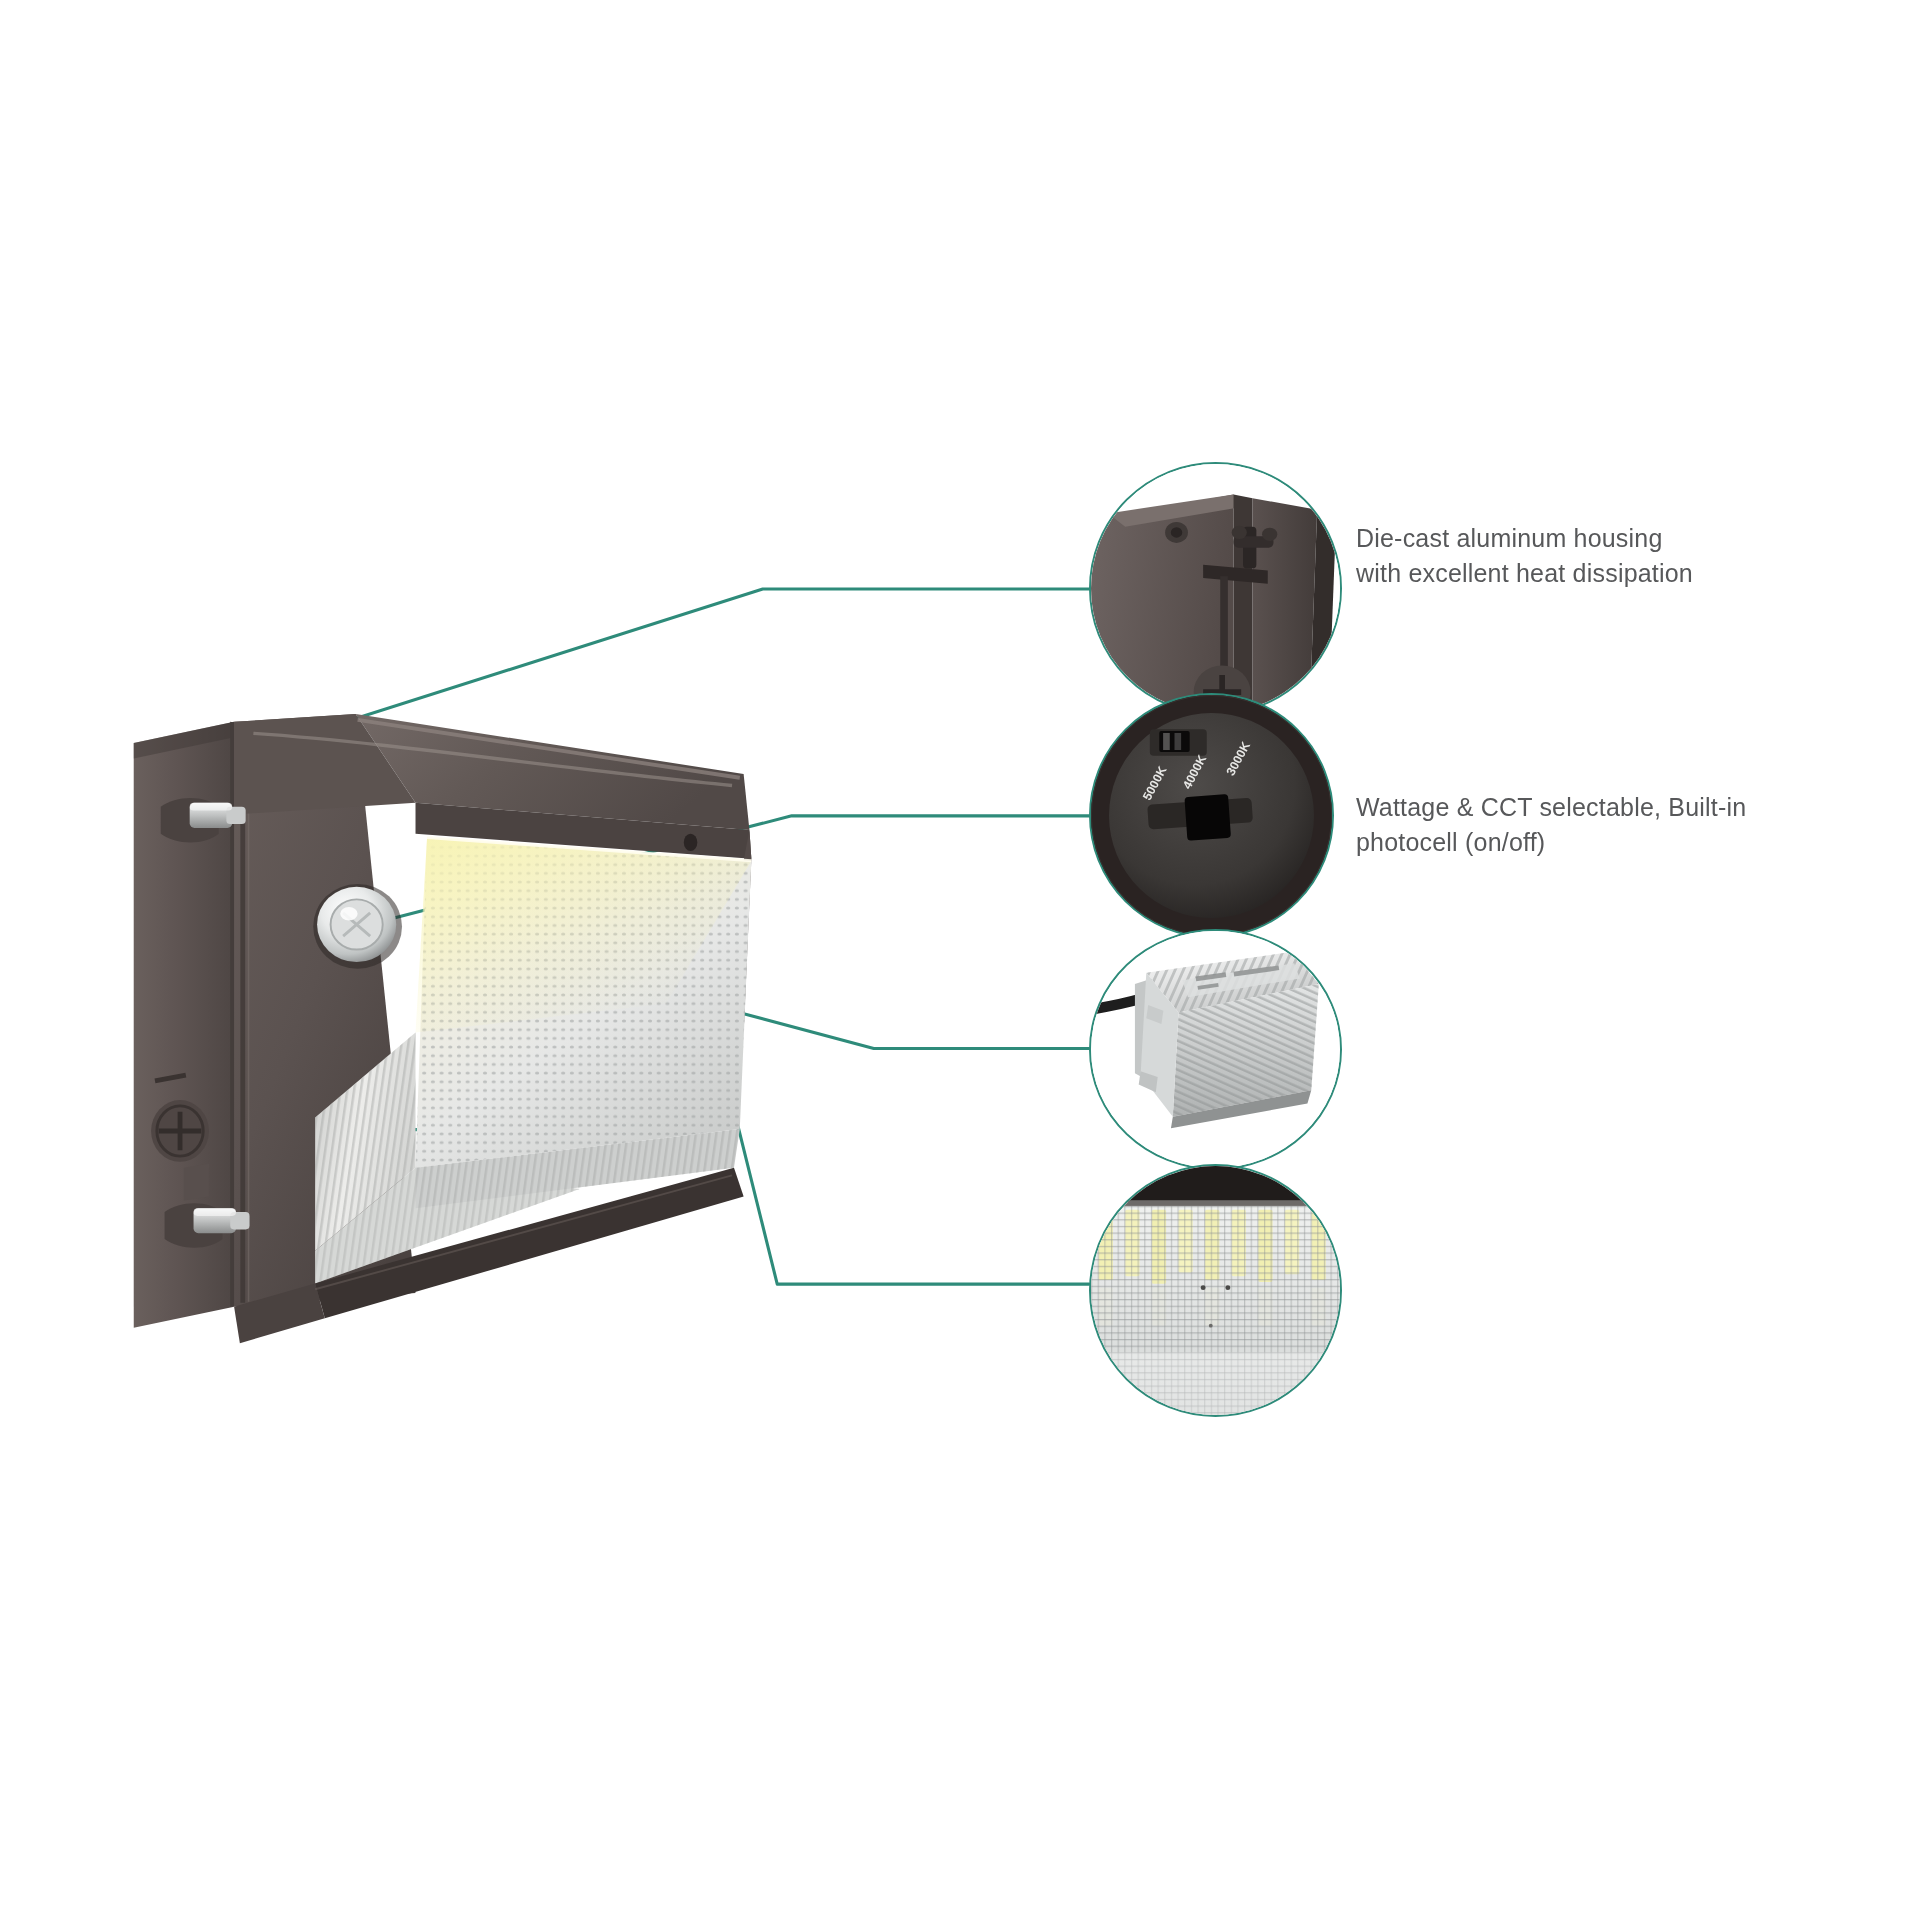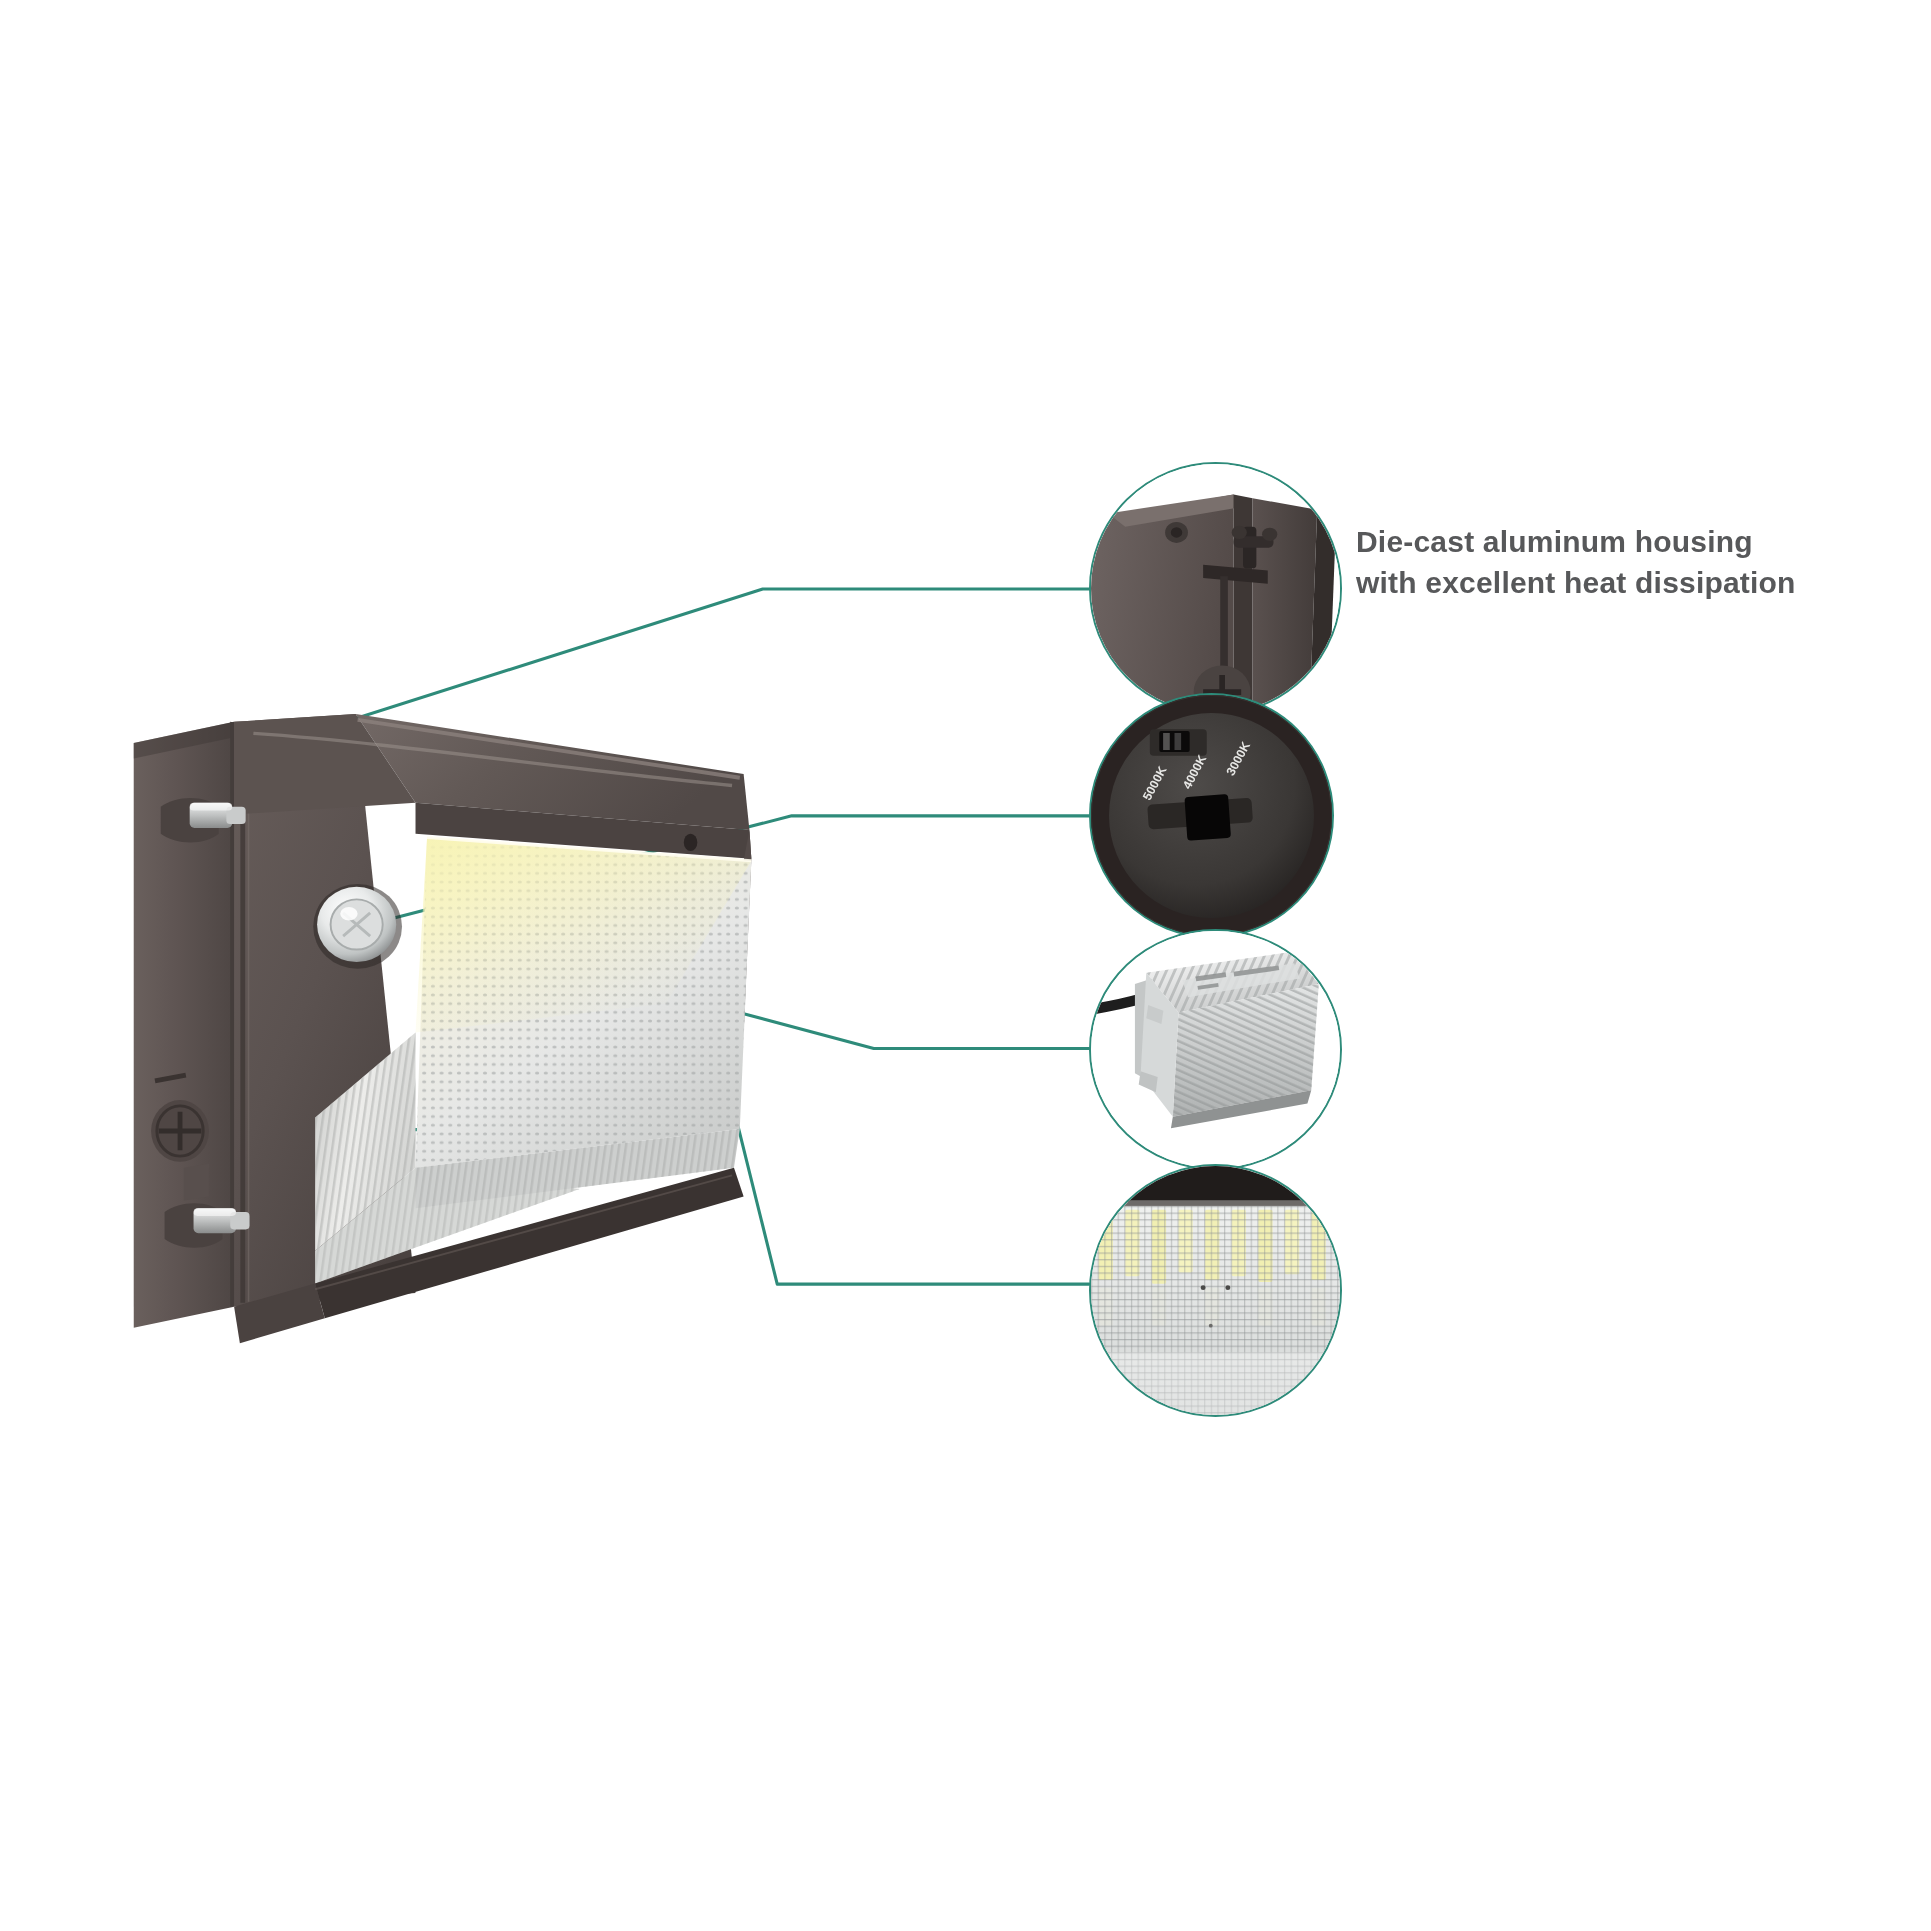--- a/index.html
+++ b/index.html
@@ -13,22 +13,22 @@
 
   
   #product{position:absolute;left:126px;top:714px;width:801px;height:695px;}
 
   
   .callout{position:absolute;border-radius:50%;overflow:hidden;
            box-sizing:border-box;border:2.9px solid #2E8B7A;background:#fff;}
   .callout .inner{position:absolute;left:0;top:0;width:100%;height:100%;}
 
   
-  .feature-text{position:absolute;color:#57585A;font-size:30px;line-height:1.38;
-                letter-spacing:0.2px;font-weight:700;white-space:pre-line;}
+  .feature-text{position:absolute;color:#57585A;font-size:25px;line-height:1.38;
+                letter-spacing:0.2px;font-weight:400;white-space:pre-line;}
 </style>
 </head>
 <body>
 
 <div id="stage">
 
   <svg id="leaders" viewBox="0 0 2000 2000" xmlns="http://www.w3.org/2000/svg">
     <g fill="none" stroke="#2E8B7A" stroke-width="3.2" stroke-linejoin="round" stroke-linecap="round">
 
       <path d="M 237 786 L 790 610 L 1128 610"></path>
@@ -351,17 +351,19 @@
       <circle cx="144" cy="128" r="2.6" fill="#4A4A48"></circle>
       <circle cx="126" cy="168" r="2" fill="#6B6B69"></circle>
 
       <rect x="0" y="196" width="262" height="66" fill="#FFFFFF" opacity="0.35"></rect>
     </svg>
   </div>
 
   <div class="feature-text" style="left:1356px;top:521px;width:502px;">Die-cast aluminum housing
 with excellent heat dissipation</div>
 
+  <div class="feature-text" style="left:1356px;top:790px;width:541px;">Wattage &amp; CCT selectable,  Built-in
+photocell (on/off)</div>
 
 
 
 </div>
 
 
 </body></html>

